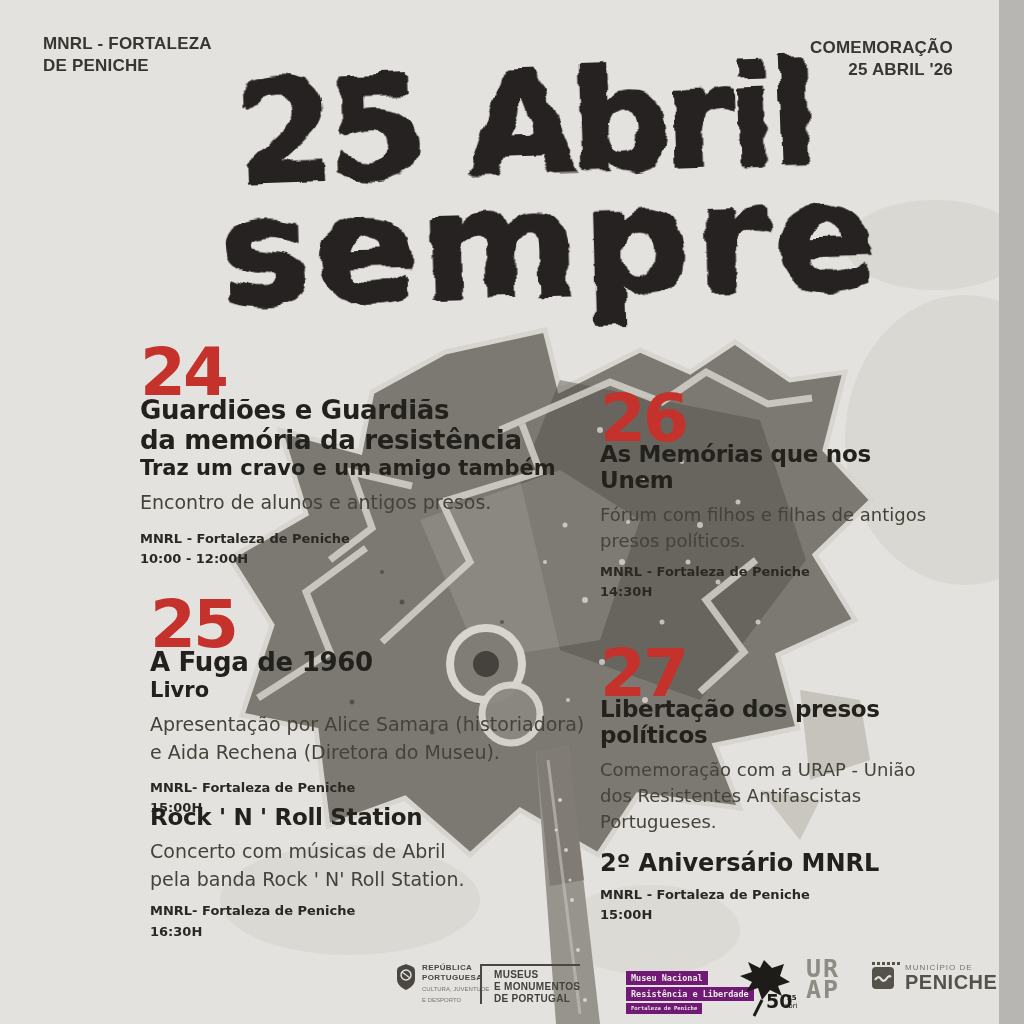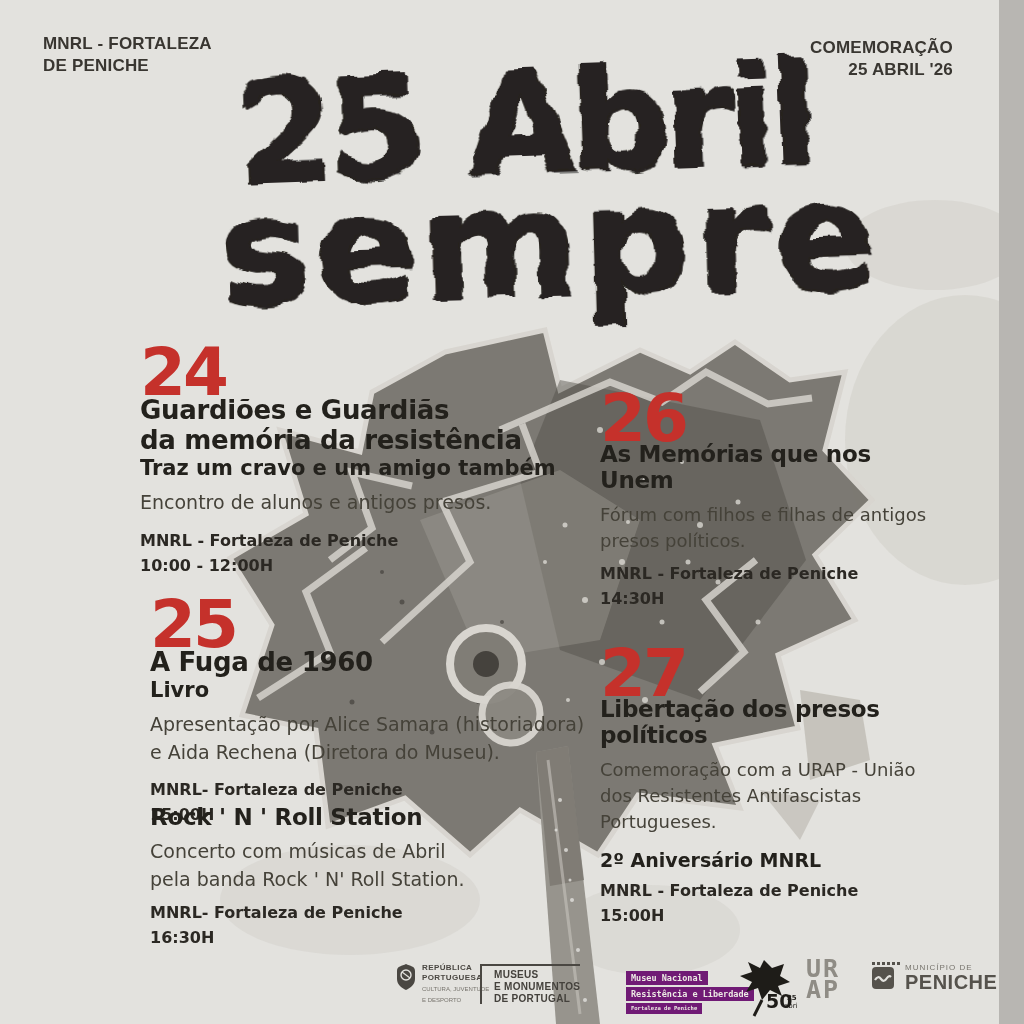--- a/index.html
+++ b/index.html
@@ -19,23 +19,23 @@
   .title-2{left:220px;top:168px;font-size:150px;letter-spacing:5px;transform:rotate(-1.5deg);}
 
   
   .evt{position:absolute;z-index:3;}
   .evt .day{font-weight:bold;font-size:66px;line-height:.95;letter-spacing:-3px;color:#c5312b;}
   .evt .t{font-weight:bold;font-size:26px;line-height:1.16;letter-spacing:-.3px;color:#23211c;margin-top:-10px;}
   .evt.right .t{font-size:23px;}
   .evt .sub{font-weight:bold;font-size:21px;line-height:1.25;color:#23211c;}
   .evt .desc{font-size:19px;line-height:1.45;color:#454239;margin-top:8px;white-space:nowrap;}
   .evt.right .desc{font-size:18px;}
-  .evt .meta{font-weight:bold;font-size:16px;line-height:1.55;color:#2b2823;margin-top:12px;}
+  .evt .meta{font-weight:bold;font-size:13px;line-height:1.55;color:#2b2823;margin-top:12px;}
   .evt.rock .t{font-size:23px;margin-top:0;line-height:1.1;}
-  .evt .extra{font-weight:bold;font-size:19px;color:#23211c;margin-top:14px;}
+  .evt .extra{font-weight:bold;font-size:24px;color:#23211c;margin-top:14px;}
 
   
   .footer-item{position:absolute;z-index:4;}
   .repub{left:396px;top:963px;display:flex;gap:6px;align-items:flex-start;}
   .repub .txt{font-family:"Liberation Sans",sans-serif;color:#4a4742;}
   .repub .big{font-weight:bold;font-size:8px;line-height:1.2;letter-spacing:.4px;}
   .repub .small{margin-top:4px;font-size:6px;line-height:1.2;color:#77746d;}
   .museus{left:480px;top:964px;padding-left:12px;border-left:2.5px solid #4a4742;border-top:2.5px solid #4a4742;
           padding-top:3px;font-family:"Liberation Sans",sans-serif;font-weight:bold;font-size:10px;
           line-height:1.18;letter-spacing:.3px;color:#44413c;}

